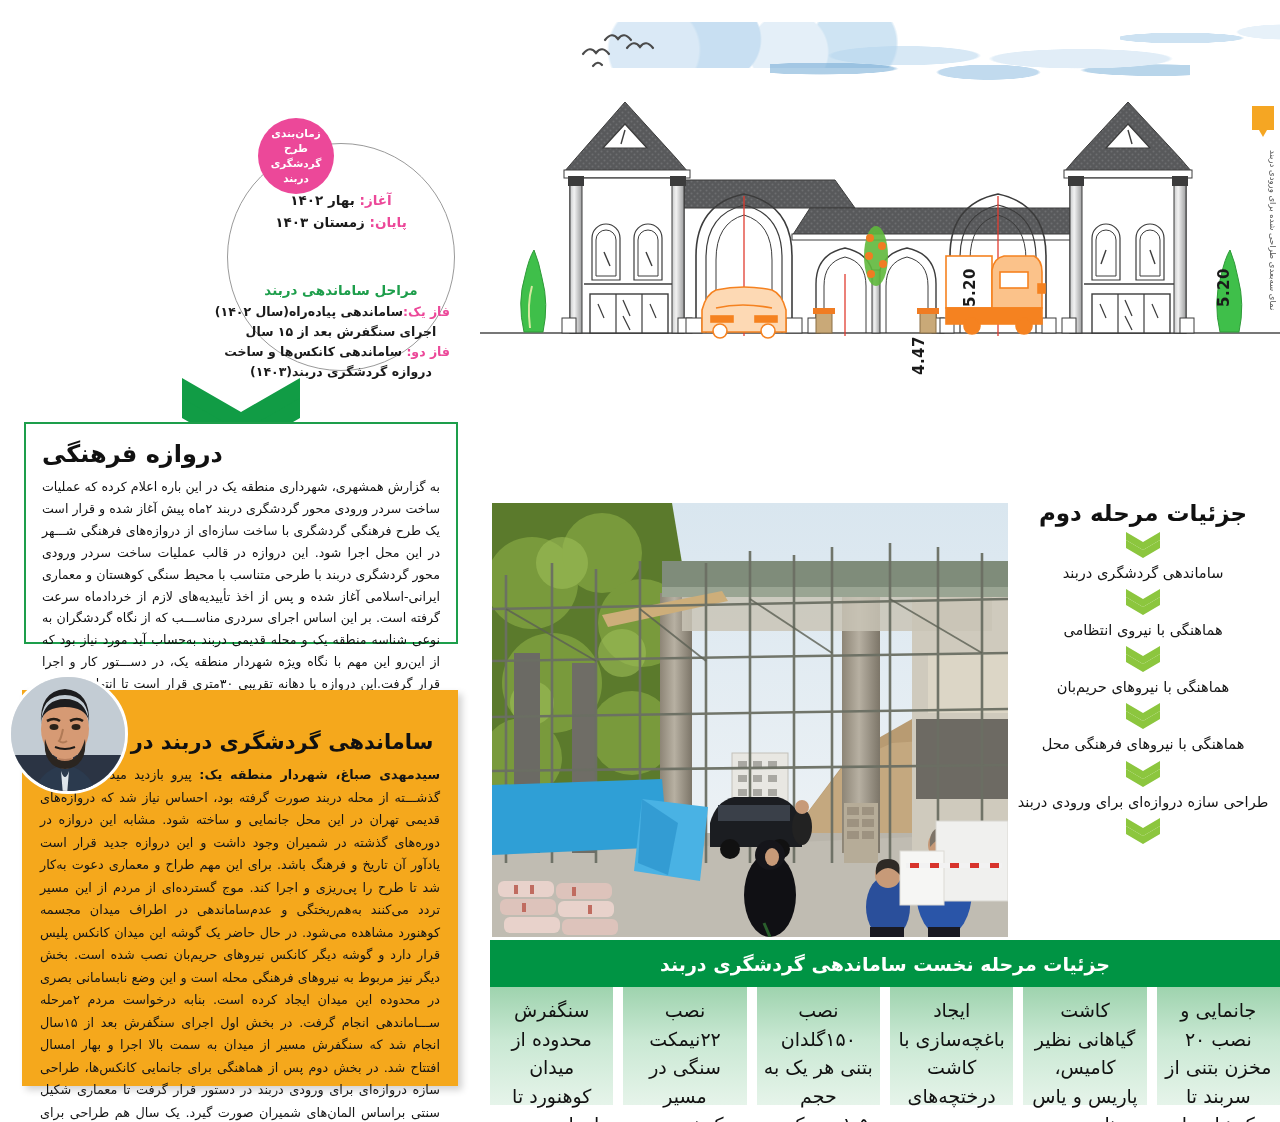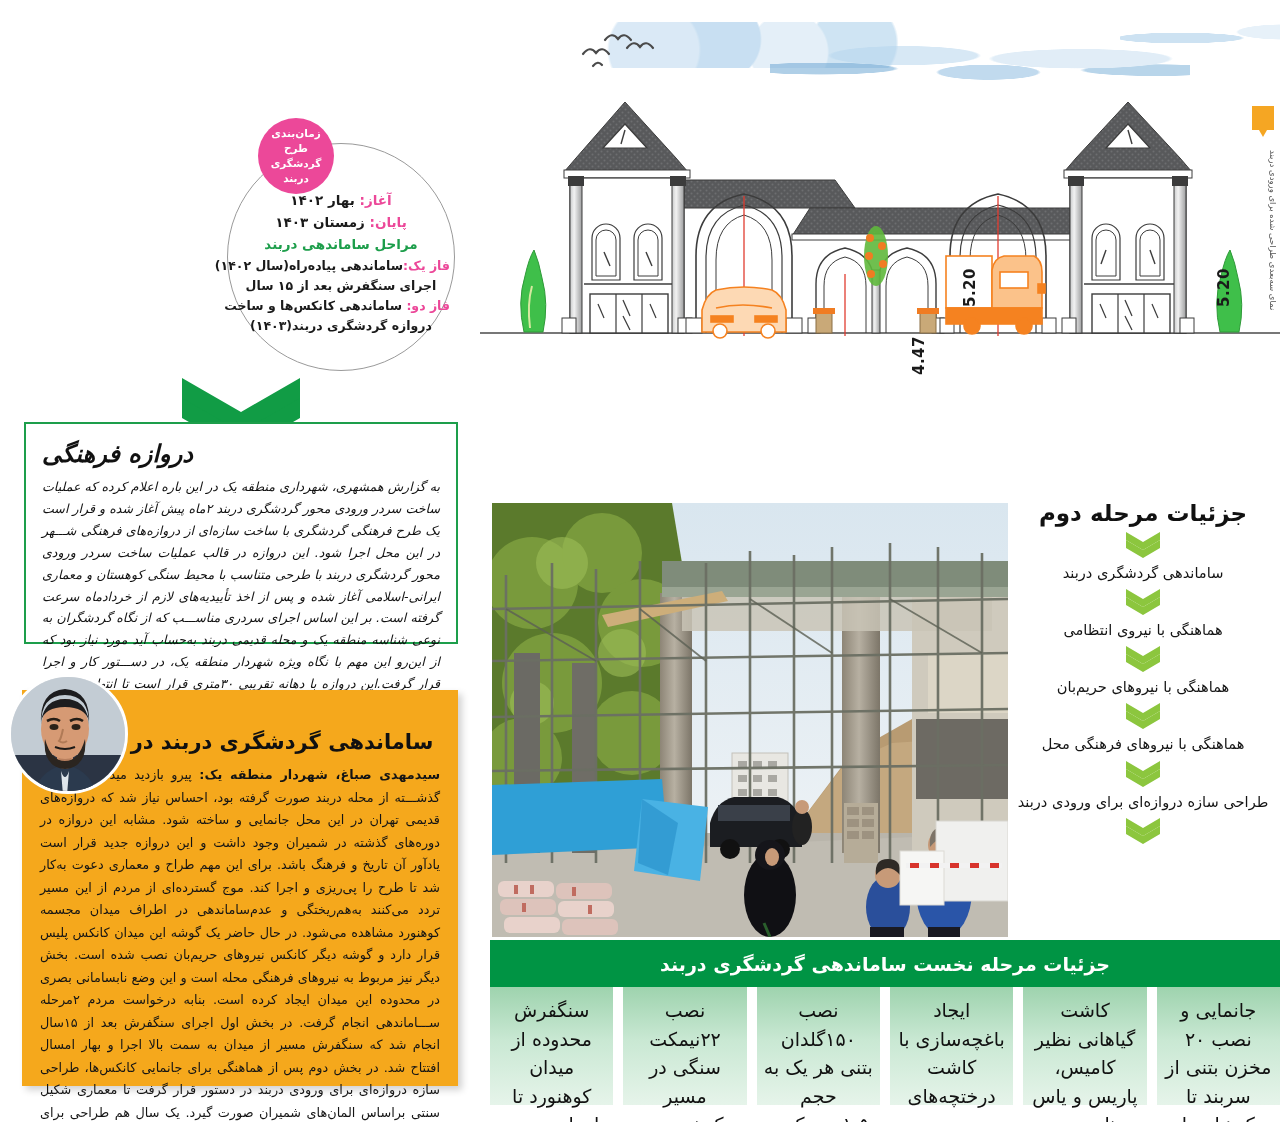--- a/index.html
+++ b/index.html
@@ -78,33 +78,32 @@
     position:absolute;left:258px;top:118px;width:76px;height:76px;border-radius:50%;
     background:#ec4899;color:#fff;display:flex;flex-direction:column;
     align-items:center;justify-content:center;text-align:center;
     font-size:10.5px;font-weight:700;line-height:1.45;padding:0 5px;box-sizing:border-box;
   }
   .circle-body{
     position:absolute;left:232px;top:190px;width:218px;text-align:center;
     font-size:13.5px;line-height:1.62;color:#1a1a1a;font-weight:700;
   }
   .circle-body .lbl-o{color:#ec4899;text-align:right;}
-  .circle-body .hdr{color:#1d9e4b;font-weight:700;}
+  .circle-body .hdr{color:#1d9e4b;font-weight:700;margin-top:46px;}
   .circle-body div{white-space:nowrap;}
   .cb-sm{font-size:12.5px;}
   .chev-dark{
     position:absolute;left:182px;top:378px;width:118px;height:70px;
   }
 
   
   .green-card{
     position:absolute;left:24px;top:422px;width:434px;height:222px;
     border:2px solid #1d9e4b;background:#fff;box-sizing:border-box;
     padding:10px 16px 10px 16px;
-    font-style:italic;
   }
   .green-card .card-title{
     font-size:24px;font-weight:700;color:#111;text-align:left;margin:6px 0 8px 0;
   }
   .green-card .card-body{
     font-size:12.6px;line-height:1.74;color:#111;text-align:justify;
   }
 
   
   .orange-card{

